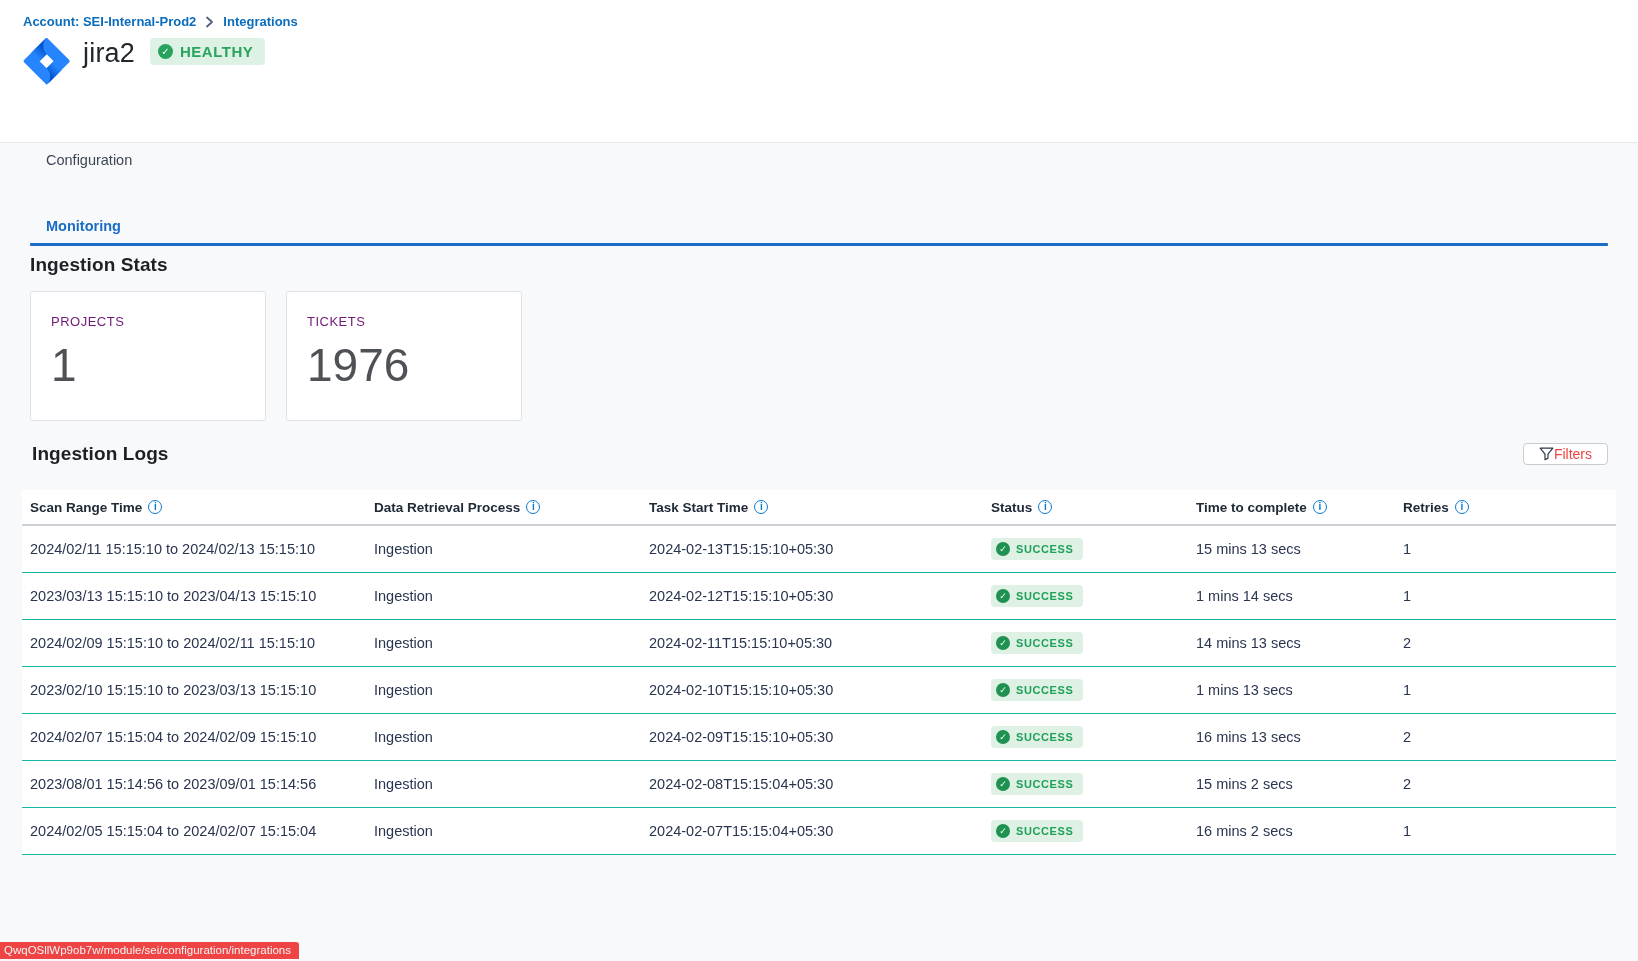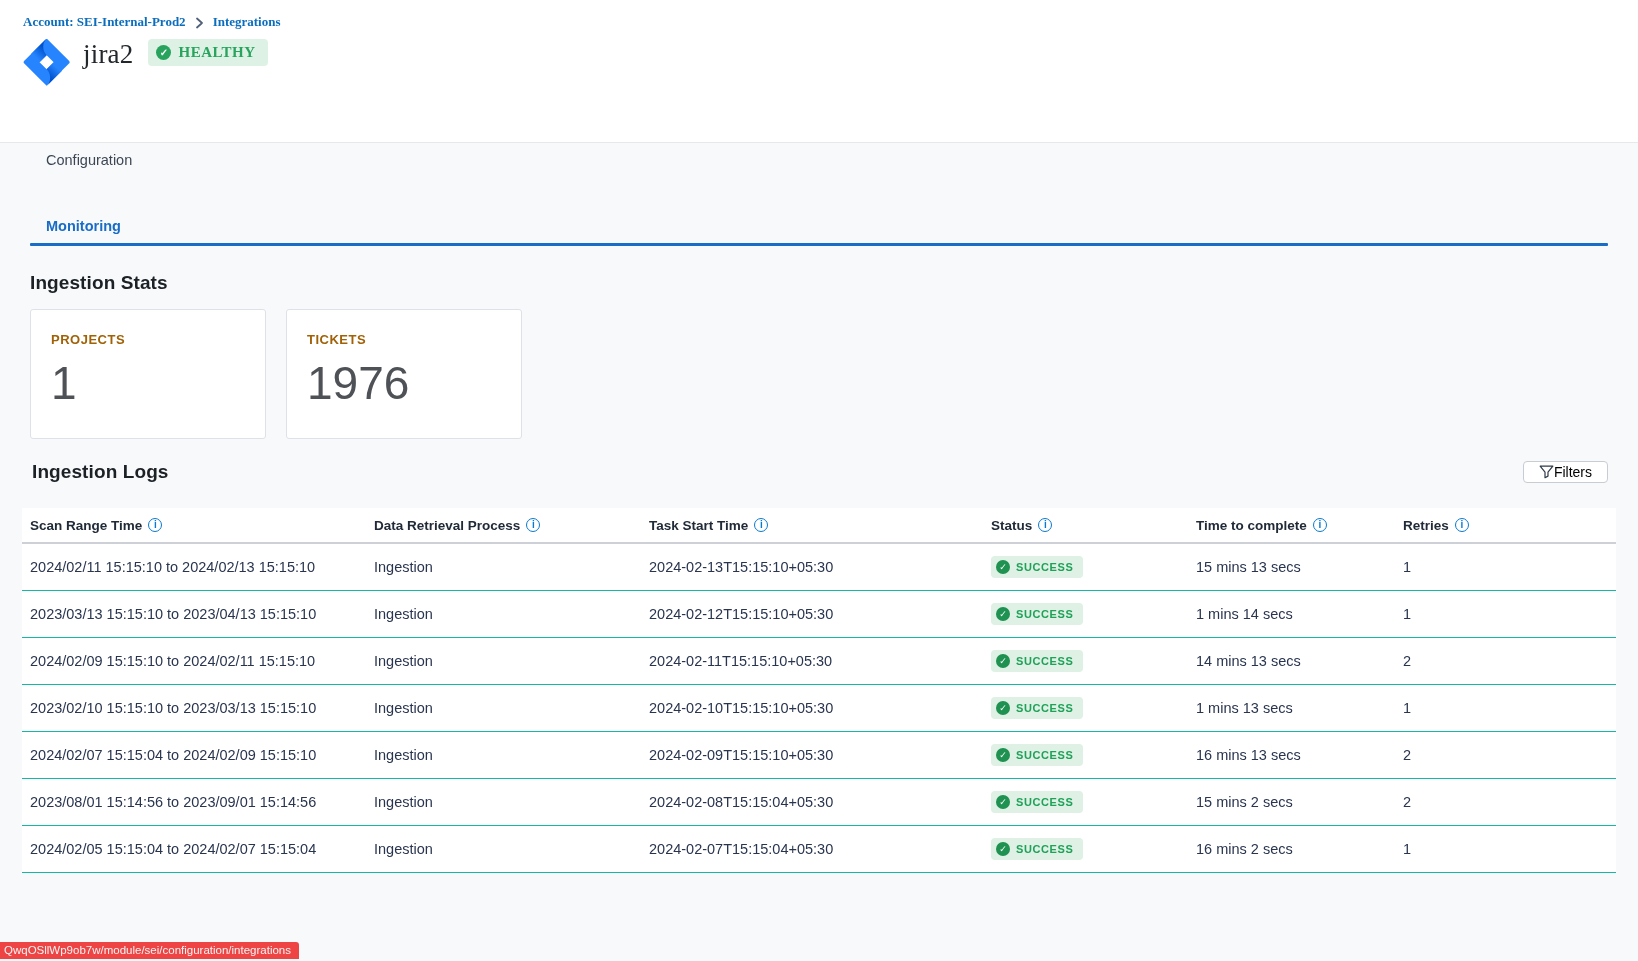--- a/index.html
+++ b/index.html
@@ -11,21 +11,20 @@
     overflow: hidden; position: relative;
     color: #27334d;
   }
 
   
   .page-header {
     background: #ffffff;
     height: 143px;
     border-bottom: 1px solid #e6e8ec;
     padding: 14px 24px 0 23px;
-    font-family: Liberation Serif, serif;
   }
   .breadcrumb { display: flex; align-items: center; gap: 9px; }
   .breadcrumb a {
     color: #0b6dbd; font-size: 13px; font-weight: 600;
     text-decoration: none; cursor: pointer;
   }
   .crumb-sep { display: inline-flex; margin-top: 1px; }
 
   .title-row { display: flex; align-items: flex-start; margin-top: 9px; gap: 13px; }
   .jira-logo { width: 47px; height: 47px; display: inline-flex; }
@@ -62,46 +61,46 @@
   .tab.active::after {
     content: ""; position: absolute; left: 0; right: 0; bottom: -1px;
     height: 3px; background: #1a6dc6; border-radius: 1px;
   }
 
   
   .section-heading {
     margin: 2px; font-size: 19px; font-weight: 700; color: #1c2126;
     letter-spacing: 0.1px;
   }
-  .stats-heading { margin: 26px 30px 0; }
+  .stats-heading { margin: 8px 30px 0; }
 
   
   .cards { display: flex; gap: 20px; margin: 15px 30px 0; }
   .stat-card {
     width: 236px; height: 130px;
     background: #ffffff; border: 1px solid #dee1e7; border-radius: 3px;
     padding: 22px 20px;
   }
   .stat-label {
-    font-size: 13px; font-weight: 700; color: #a16207; letter-spacing: 0.5px;
+    font-size: 13px; font-weight: 400; color: #701a75; letter-spacing: 0.5px;
   }
   .stat-value {
     margin-top: 9px; font-size: 46px; font-weight: 400; color: #4e5257;
   }
 
   
   .logs-head {
     margin: 17px 30px 0; display: flex;
     align-items: center; justify-content: space-between; height: 31px;
   }
   .filters-btn {
     display: inline-flex; align-items: center; gap: 0;
     background: #ffffff; border: 1px solid #c8ccd3; border-radius: 4px;
     height: 22px; padding: 0 15px;
-    font-family: inherit; font-size: 14px; font-weight: 500; color: #000000;
+    font-family: inherit; font-size: 14px; font-weight: 500; color: #ef4444;
     cursor: pointer;
   }
 
   
   .log-table { margin: 21px 22px 0; background: #ffffff; }
   .thead, .tr {
     display: grid;
     grid-template-columns: 344px 275px 342px 205px 207px 1fr;
   }
   .thead { border-bottom: 2px solid #cdd0d6; }

